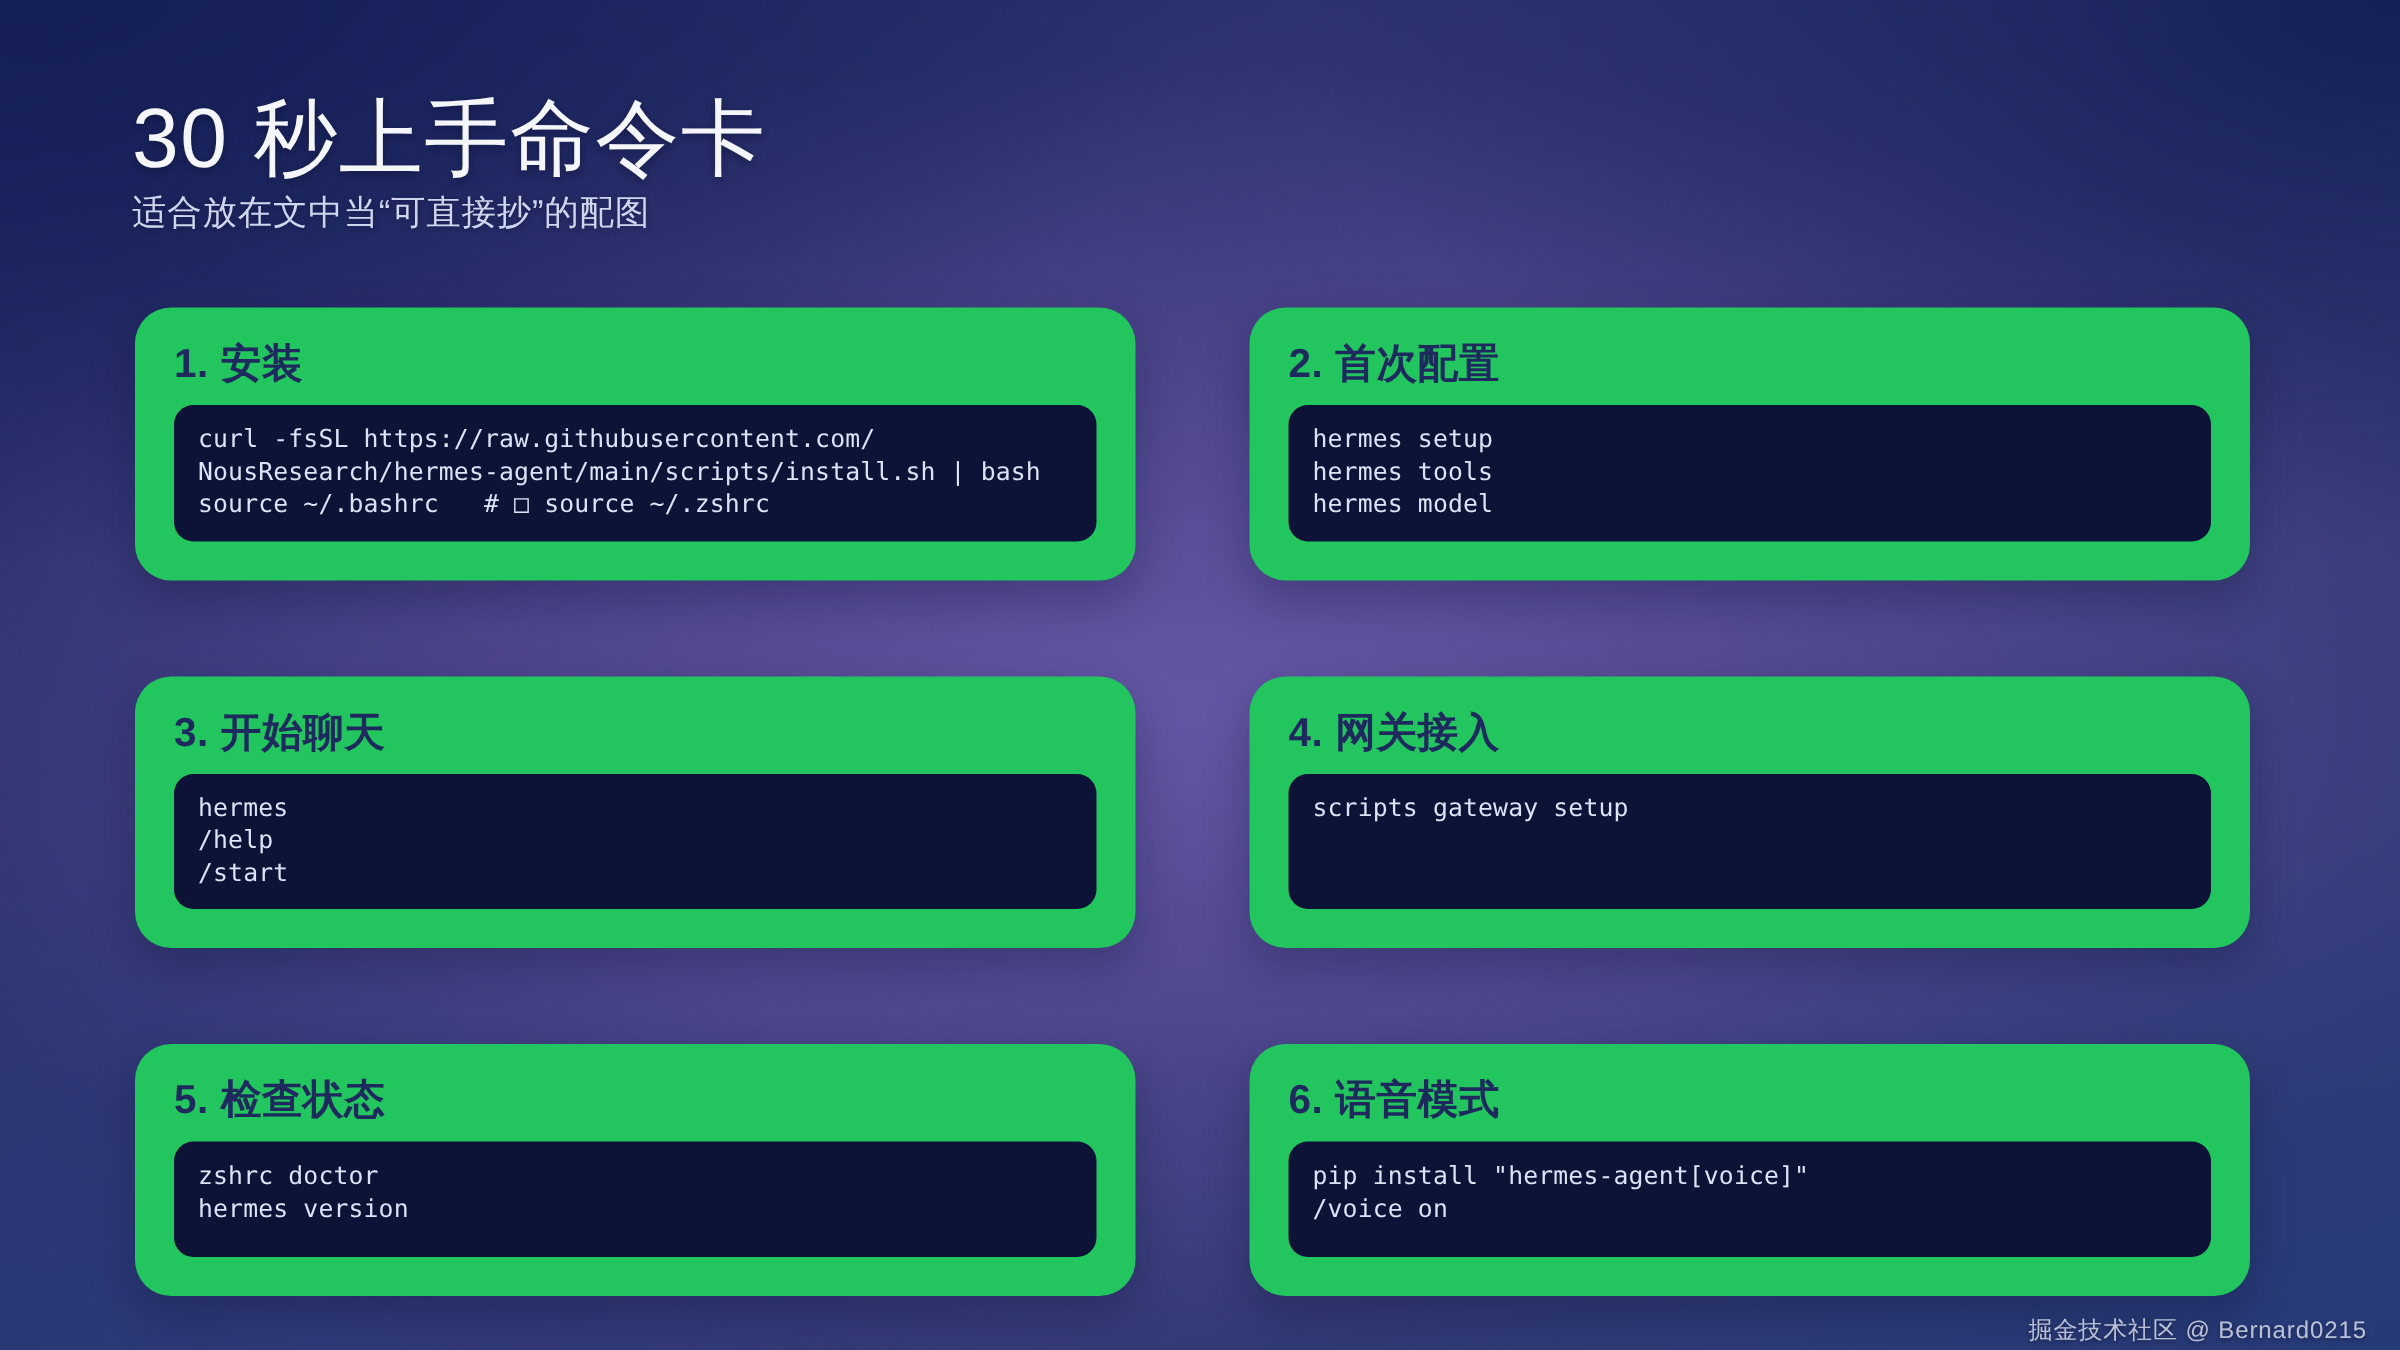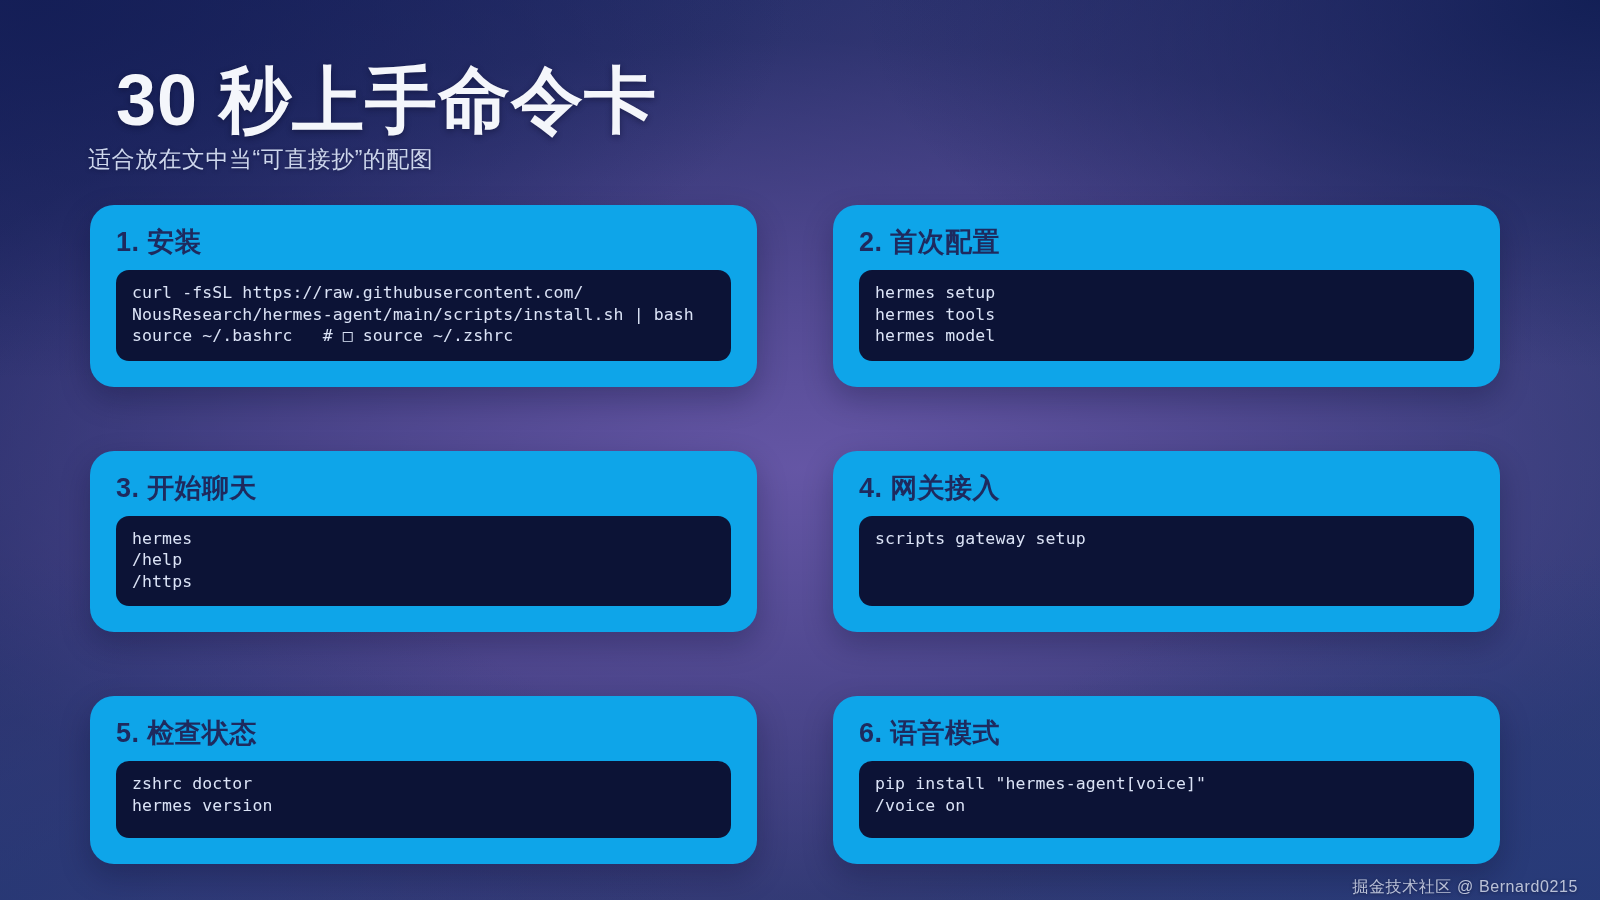--- a/index.html
+++ b/index.html
@@ -36,27 +36,26 @@
   }
 
   
   #header {
     position: absolute;
     left: 88px;
     top: 62px;
     width: 800px;
   }
   #page-title {
-    font-size: 72px;
-    font-weight: 700;
+    font-size: 56px;
+    font-weight: 400;
     line-height: 1.08;
     color: #f4f6fb;
     letter-spacing: 1px;
     text-shadow: 0 2px 6px rgba(8, 12, 40, 0.45);
-    margin-left: 28px;
   }
   #page-subtitle {
     margin-top: 4px;
     font-size: 23px;
     font-weight: 400;
     color: #cdd6ec;
     letter-spacing: 0.5px;
     text-shadow: 0 1px 4px rgba(8, 12, 40, 0.40);
   }
 
@@ -66,21 +65,21 @@
     left: 90px;
     top: 205px;
     width: 1410px;
     display: grid;
     grid-template-columns: 667px 667px;
     column-gap: 76px;
     row-gap: 64px;
   }
 
   .step-card {
-    background: #0ea5e9;
+    background: #22c55e;
     border-radius: 24px;
     padding: 22px 26px 26px 26px;
     box-shadow: 0 12px 30px rgba(8, 12, 40, 0.28);
     min-height: 168px;
     display: flex;
     flex-direction: column;
   }
 
   .card-title {
     font-size: 27px;
@@ -148,21 +147,21 @@
         <div class="code-line">hermes setup</div>
         <div class="code-line">hermes tools</div>
         <div class="code-line">hermes model</div>
       </div>
     </div>
     <div class="step-card">
       <div class="card-title">3. 开始聊天</div>
       <div class="code-block">
         <div class="code-line">hermes</div>
         <div class="code-line">/help</div>
-        <div class="code-line">/https</div>
+        <div class="code-line">/start</div>
       </div>
     </div>
     <div class="step-card">
       <div class="card-title">4. 网关接入</div>
       <div class="code-block">
         <div class="code-line">scripts gateway setup</div>
       </div>
     </div>
     <div class="step-card">
       <div class="card-title">5. 检查状态</div>

